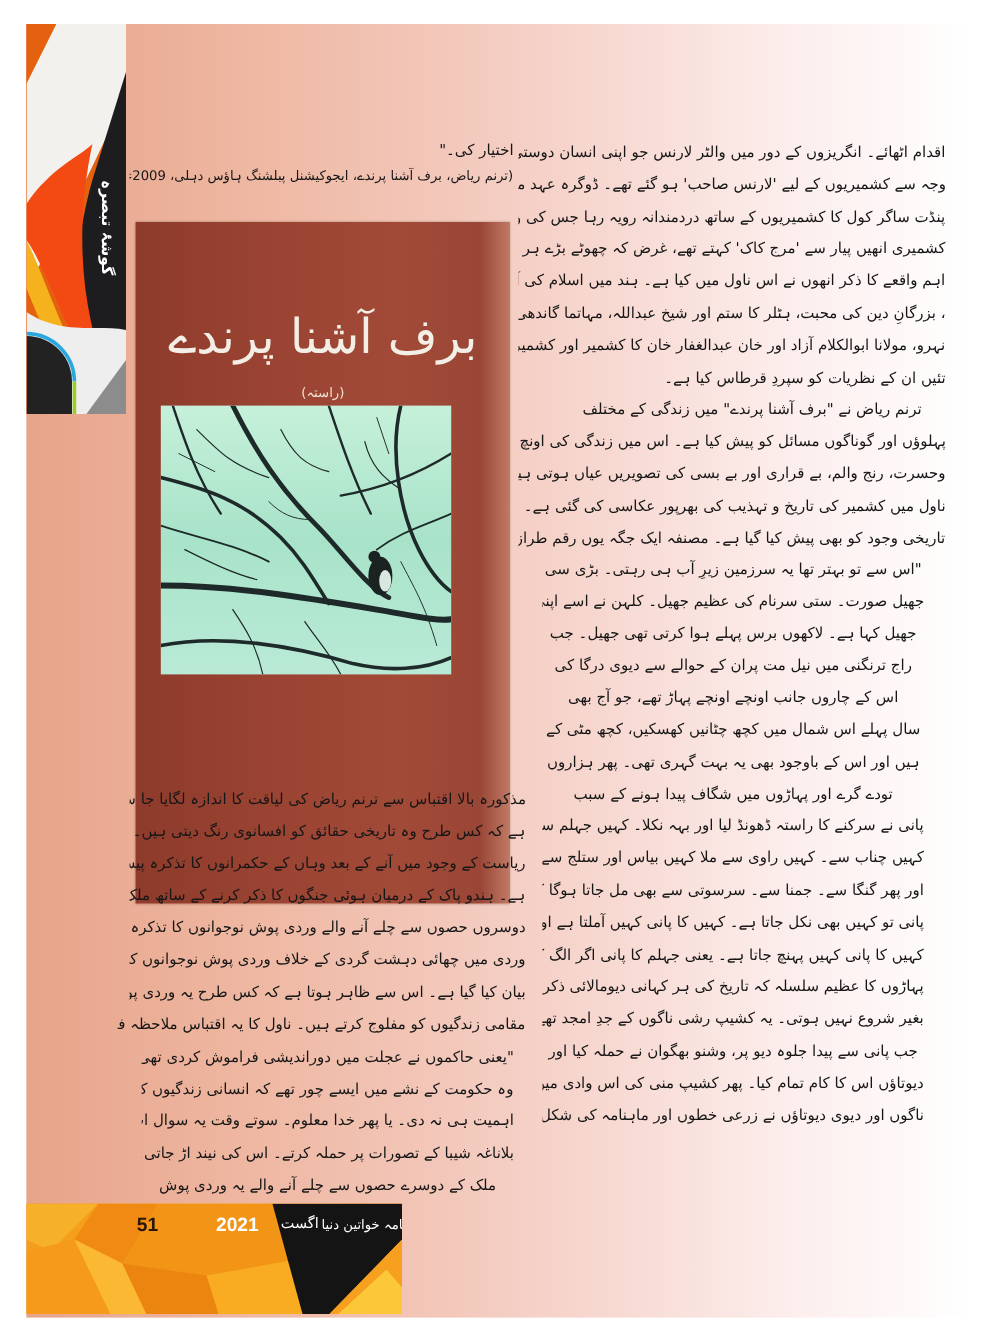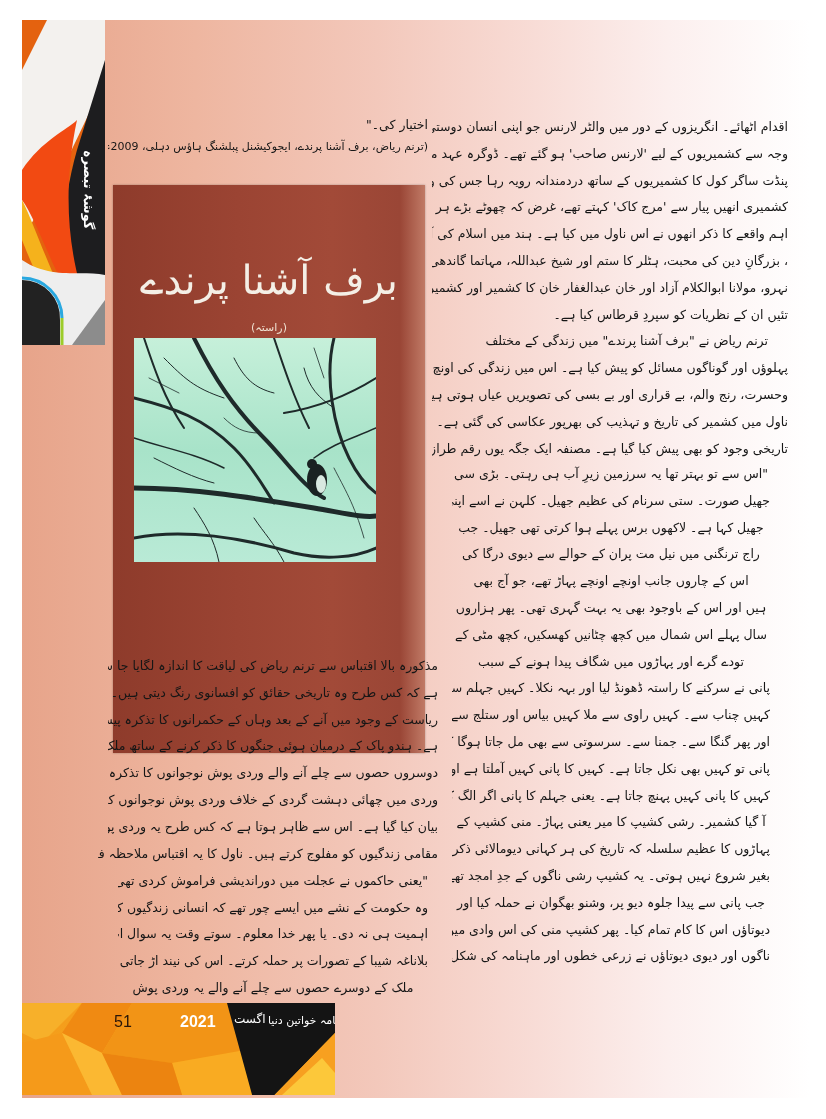--- a/index.html
+++ b/index.html
@@ -53,21 +53,21 @@
   }
   .book-author {
     position: absolute; left: 0; width: 100%; top: 402px; text-align: center;
     color: #d6e86a; font-size: 18px; direction: rtl; font-family: "DejaVu Serif", serif;
   }
   .footer {
     position: absolute; left: 22px; top: 1003px; width: 313px; height: 92px; overflow: hidden;
     background: linear-gradient(135deg, #f39a1a 0%, #f7a51e 40%, #f08c10 70%, #f9b72a 100%);
   }
   .footer svg { position: absolute; left: 0; top: 0; }
-  .footer-pagenum { position: absolute; left: 92px; top: 10px; color: #2a1608; font-weight: normal;
+  .footer-pagenum { position: absolute; left: 92px; top: 10px; color: #2a1608; font-weight: bold;
     font-size: 16px; font-family: "Liberation Sans", sans-serif; }
   .footer-year { position: absolute; left: 158px; top: 10px; color: #fff; font-weight: bold;
     font-size: 16px; font-family: "Liberation Sans", sans-serif; }
   .footer-month { position: absolute; left: 212px; top: 9px; color: #fff; font-size: 12px; direction: rtl; }
   .footer-mag { position: absolute; left: 246px; top: 11px; color: #fff; font-size: 11px; direction: rtl; white-space: nowrap; }
 </style>
 </head>
 <body>
 
 <div class="page"></div>
@@ -156,29 +156,28 @@
   <span class="line">ناول میں کشمیر کی تاریخ و تہذیب کی بھرپور عکاسی کی گئی ہے۔ ریاست کے</span>
   <span class="line">تاریخی وجود کو بھی پیش کیا گیا ہے۔ مصنفہ ایک جگہ یوں رقم طراز ہیں:</span>
 </div>
 
 <div class="col quote right-quote">
   <span class="line">"اس سے تو بہتر تھا یہ سرزمین زیرِ آب ہی رہتی۔ بڑی سی</span>
   <span class="line">جھیل صورت۔ ستی سرنام کی عظیم جھیل۔ کلہن نے اسے اپنی</span>
   <span class="line">جھیل کہا ہے۔ لاکھوں برس پہلے ہوا کرتی تھی جھیل۔ جب</span>
   <span class="line">راج ترنگنی میں نیل مت پران کے حوالے سے دیوی درگا کی</span>
   <span class="line">اس کے چاروں جانب اونچے اونچے پہاڑ تھے، جو آج بھی</span>
+  <span class="line">سال پہلے اس شمال میں کچھ چٹانیں کھسکیں، کچھ مٹی کے</span>
   <span class="line">ہیں اور اس کے باوجود بھی یہ بہت گہری تھی۔ پھر ہزاروں</span>
-  <span class="line">سال پہلے اس شمال میں کچھ چٹانیں کھسکیں، کچھ مٹی کے</span>
   <span class="line">تودے گرے اور پہاڑوں میں شگاف پیدا ہونے کے سبب</span>
   <span class="line">پانی نے سرکنے کا راستہ ڈھونڈ لیا اور بہہ نکلا۔ کہیں جہلم سے ملا</span>
   <span class="line">کہیں چناب سے۔ کہیں راوی سے ملا کہیں بیاس اور ستلج سے</span>
   <span class="line">اور پھر گنگا سے۔ جمنا سے۔ سرسوتی سے بھی مل جاتا ہوگا کہ</span>
   <span class="line">پانی تو کہیں بھی نکل جاتا ہے۔ کہیں کا پانی کہیں آملتا ہے اور</span>
   <span class="line">کہیں کا پانی کہیں پہنچ جاتا ہے۔ یعنی جہلم کا پانی اگر الگ کر</span>
-  <span class="line">آ گیا کشمیر۔ رشی کشیپ کا میر یعنی پہاڑ۔ منی کشیپ کے</span>
   <span class="line">پہاڑوں کا عظیم سلسلہ کہ تاریخ کی ہر کہانی دیومالائی ذکر کے</span>
   <span class="line">بغیر شروع نہیں ہوتی۔ یہ کشیپ رشی ناگوں کے جدِ امجد تھے۔</span>
   <span class="line">جب پانی سے پیدا جلوہ دیو پر، وشنو بھگوان نے حملہ کیا اور</span>
   <span class="line">دیوتاؤں اس کا کام تمام کیا۔ پھر کشیپ منی کی اس وادی میں</span>
   <span class="line">ناگوں اور دیوی دیوتاؤں نے زرعی خطوں اور ماہنامہ کی شکل</span>
 </div>
 
 <div class="footer">
   <svg width="313" height="92" viewBox="0 0 313 92">
     <polygon points="0,0 60,0 20,40 0,30" fill="#f7b02a"></polygon>

